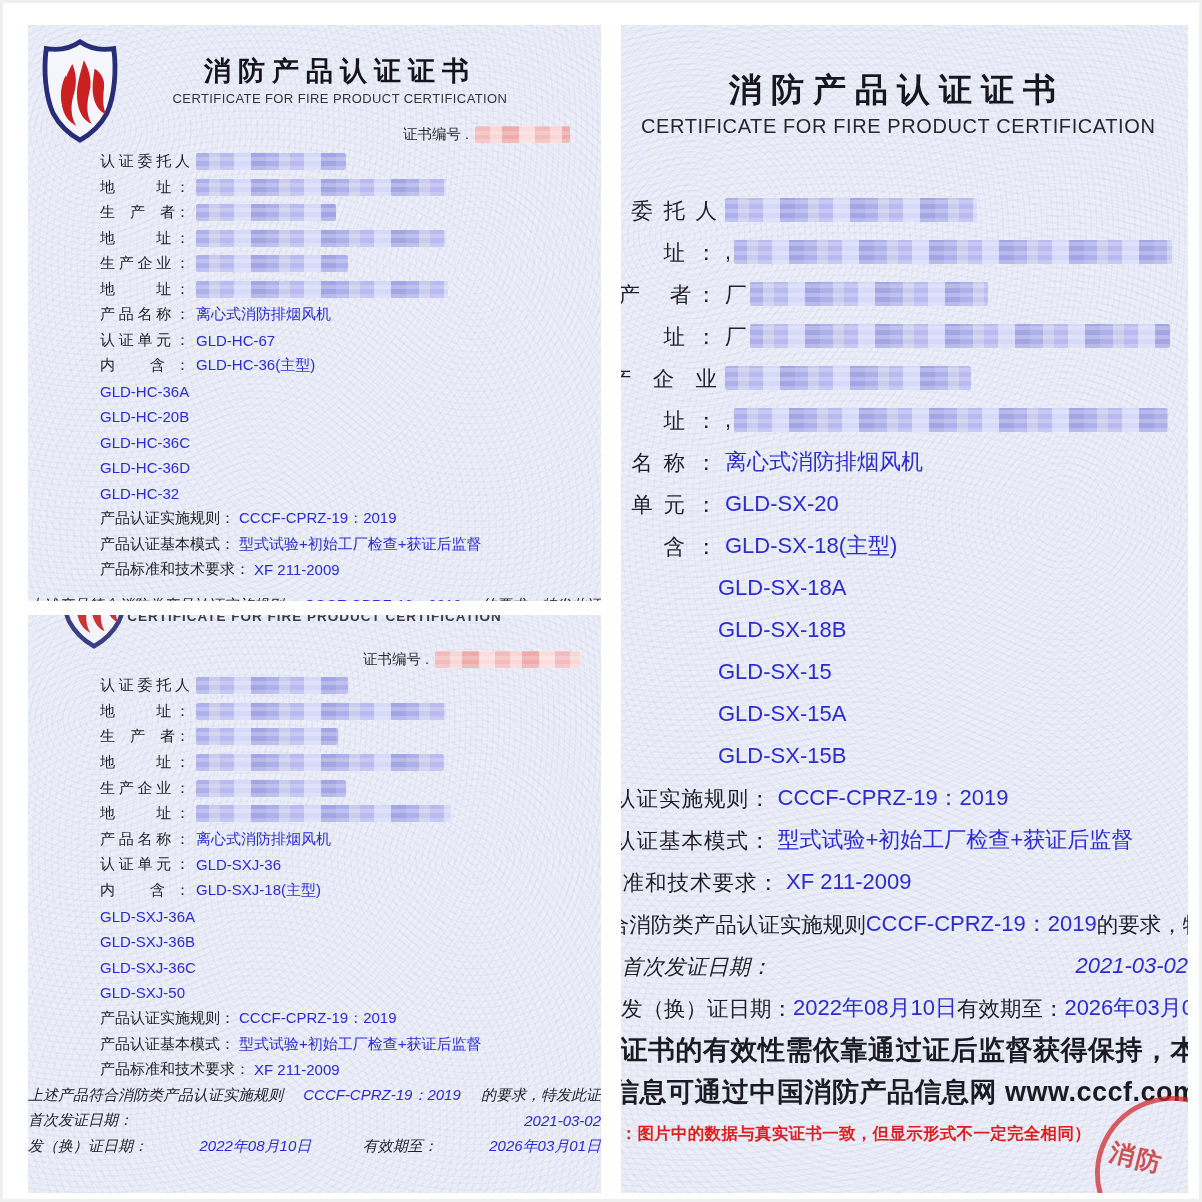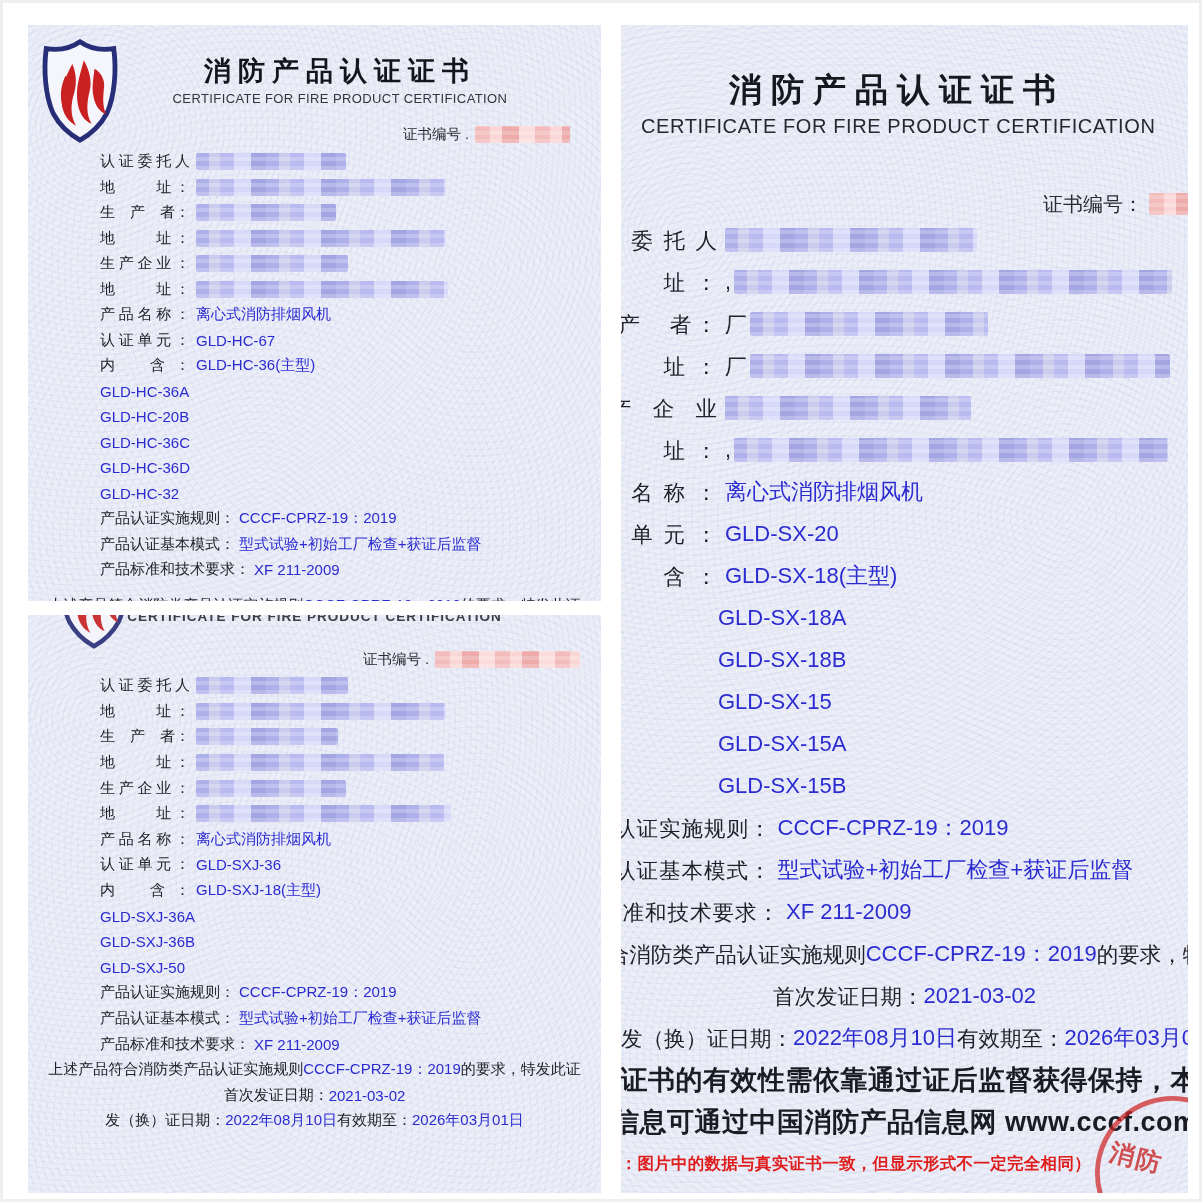--- a/index.html
+++ b/index.html
@@ -30,21 +30,21 @@
   .c1 .subtitle { margin-left:88px; width:448px; height:24px; line-height:20px; text-align:center;
     font-size:13px; letter-spacing:.4px; color:#33343c; white-space:nowrap; }
   .certno { display:flex; align-items:center; height:30px; margin-top:6px; padding-left:375px; font-size:14.5px; color:#2a2b33; white-space:nowrap; }
   .c2 .certno { padding-left:335px; margin-top:0; height:28px; }
   .row { display:flex; align-items:center; height:25.5px; padding-left:72px; font-size:15px; white-space:nowrap; }
   .c2 .row { height:25.6px; }
   .lbl { flex:0 0 90px; text-align:justify; -moz-text-align-last:justify; text-align-last:justify; margin-right:6px; color:#22232b; }
   .lng { margin-right:4px; color:#22232b; }
   .bv { color:#2b2bd0; }
   .mrow { color:#2b2bd0; }
-  .crow { justify-content:center; padding-left:0; }
+  .crow { justify-content:space-between; padding-left:0;font-style:italic; }
   .c1 .footer { margin-top:10px; }
   .blk { color:#20212a; }
 
   
   .rb { height:17px; border-radius:2px;
     background:
       repeating-linear-gradient(0deg, rgba(255,255,255,.22) 0 4px, rgba(0,0,0,0) 4px 9px),
       repeating-linear-gradient(90deg,#aeb0ea 0 13px,#cacced 13px 24px,#b8baf0 24px 38px,#d7d9f9 38px 55px,#a4a6e4 55px 70px);
   }
   .rp { height:17px; border-radius:2px;
@@ -227,20 +227,23 @@
         <span class="lbl">内　含：</span>
         <span class="bv">GLD-SXJ-18(主型)</span>
       </div>
     <div class="row mrow">
         <span>GLD-SXJ-36A</span>
       </div>
     <div class="row mrow">
         <span>GLD-SXJ-36B</span>
       </div>
     <div class="row mrow">
+        <span>GLD-SXJ-36C</span>
+      </div>
+    <div class="row mrow">
         <span>GLD-SXJ-50</span>
       </div>
     <div class="row">
         <span class="lng">产品认证实施规则：</span>
         <span class="bv">CCCF-CPRZ-19：2019</span>
       </div>
     <div class="row">
         <span class="lng">产品认证基本模式：</span>
         <span class="bv">型式试验+初始工厂检查+获证后监督</span>
       </div>
@@ -262,24 +265,20 @@
       <span class="bv">2022年08月10日</span>
       <span class="blk"> 有效期至：</span>
       <span class="bv">2026年03月01日</span>
     </div>
   </div>
 
   <div class="cert c3">
     <div class="title">消防产品认证证书</div>
     <div class="subtitle">CERTIFICATE FOR FIRE PRODUCT CERTIFICATION</div>
     <div class="gap"></div>
-    <div class="certno">
-      <span>证书编号：</span>
-      <div class="rp" style="width:115px"></div>
-    </div>
     <div class="row">
         <span class="lbl3">认证委托人</span>
         <div class="rb" style="width:252px"></div>
       </div>
     <div class="row">
         <span class="lbl3">地　　址：</span>
         <span class="pfx">,</span>
         <div class="rb" style="width:438px"></div>
       </div>
     <div class="row">

